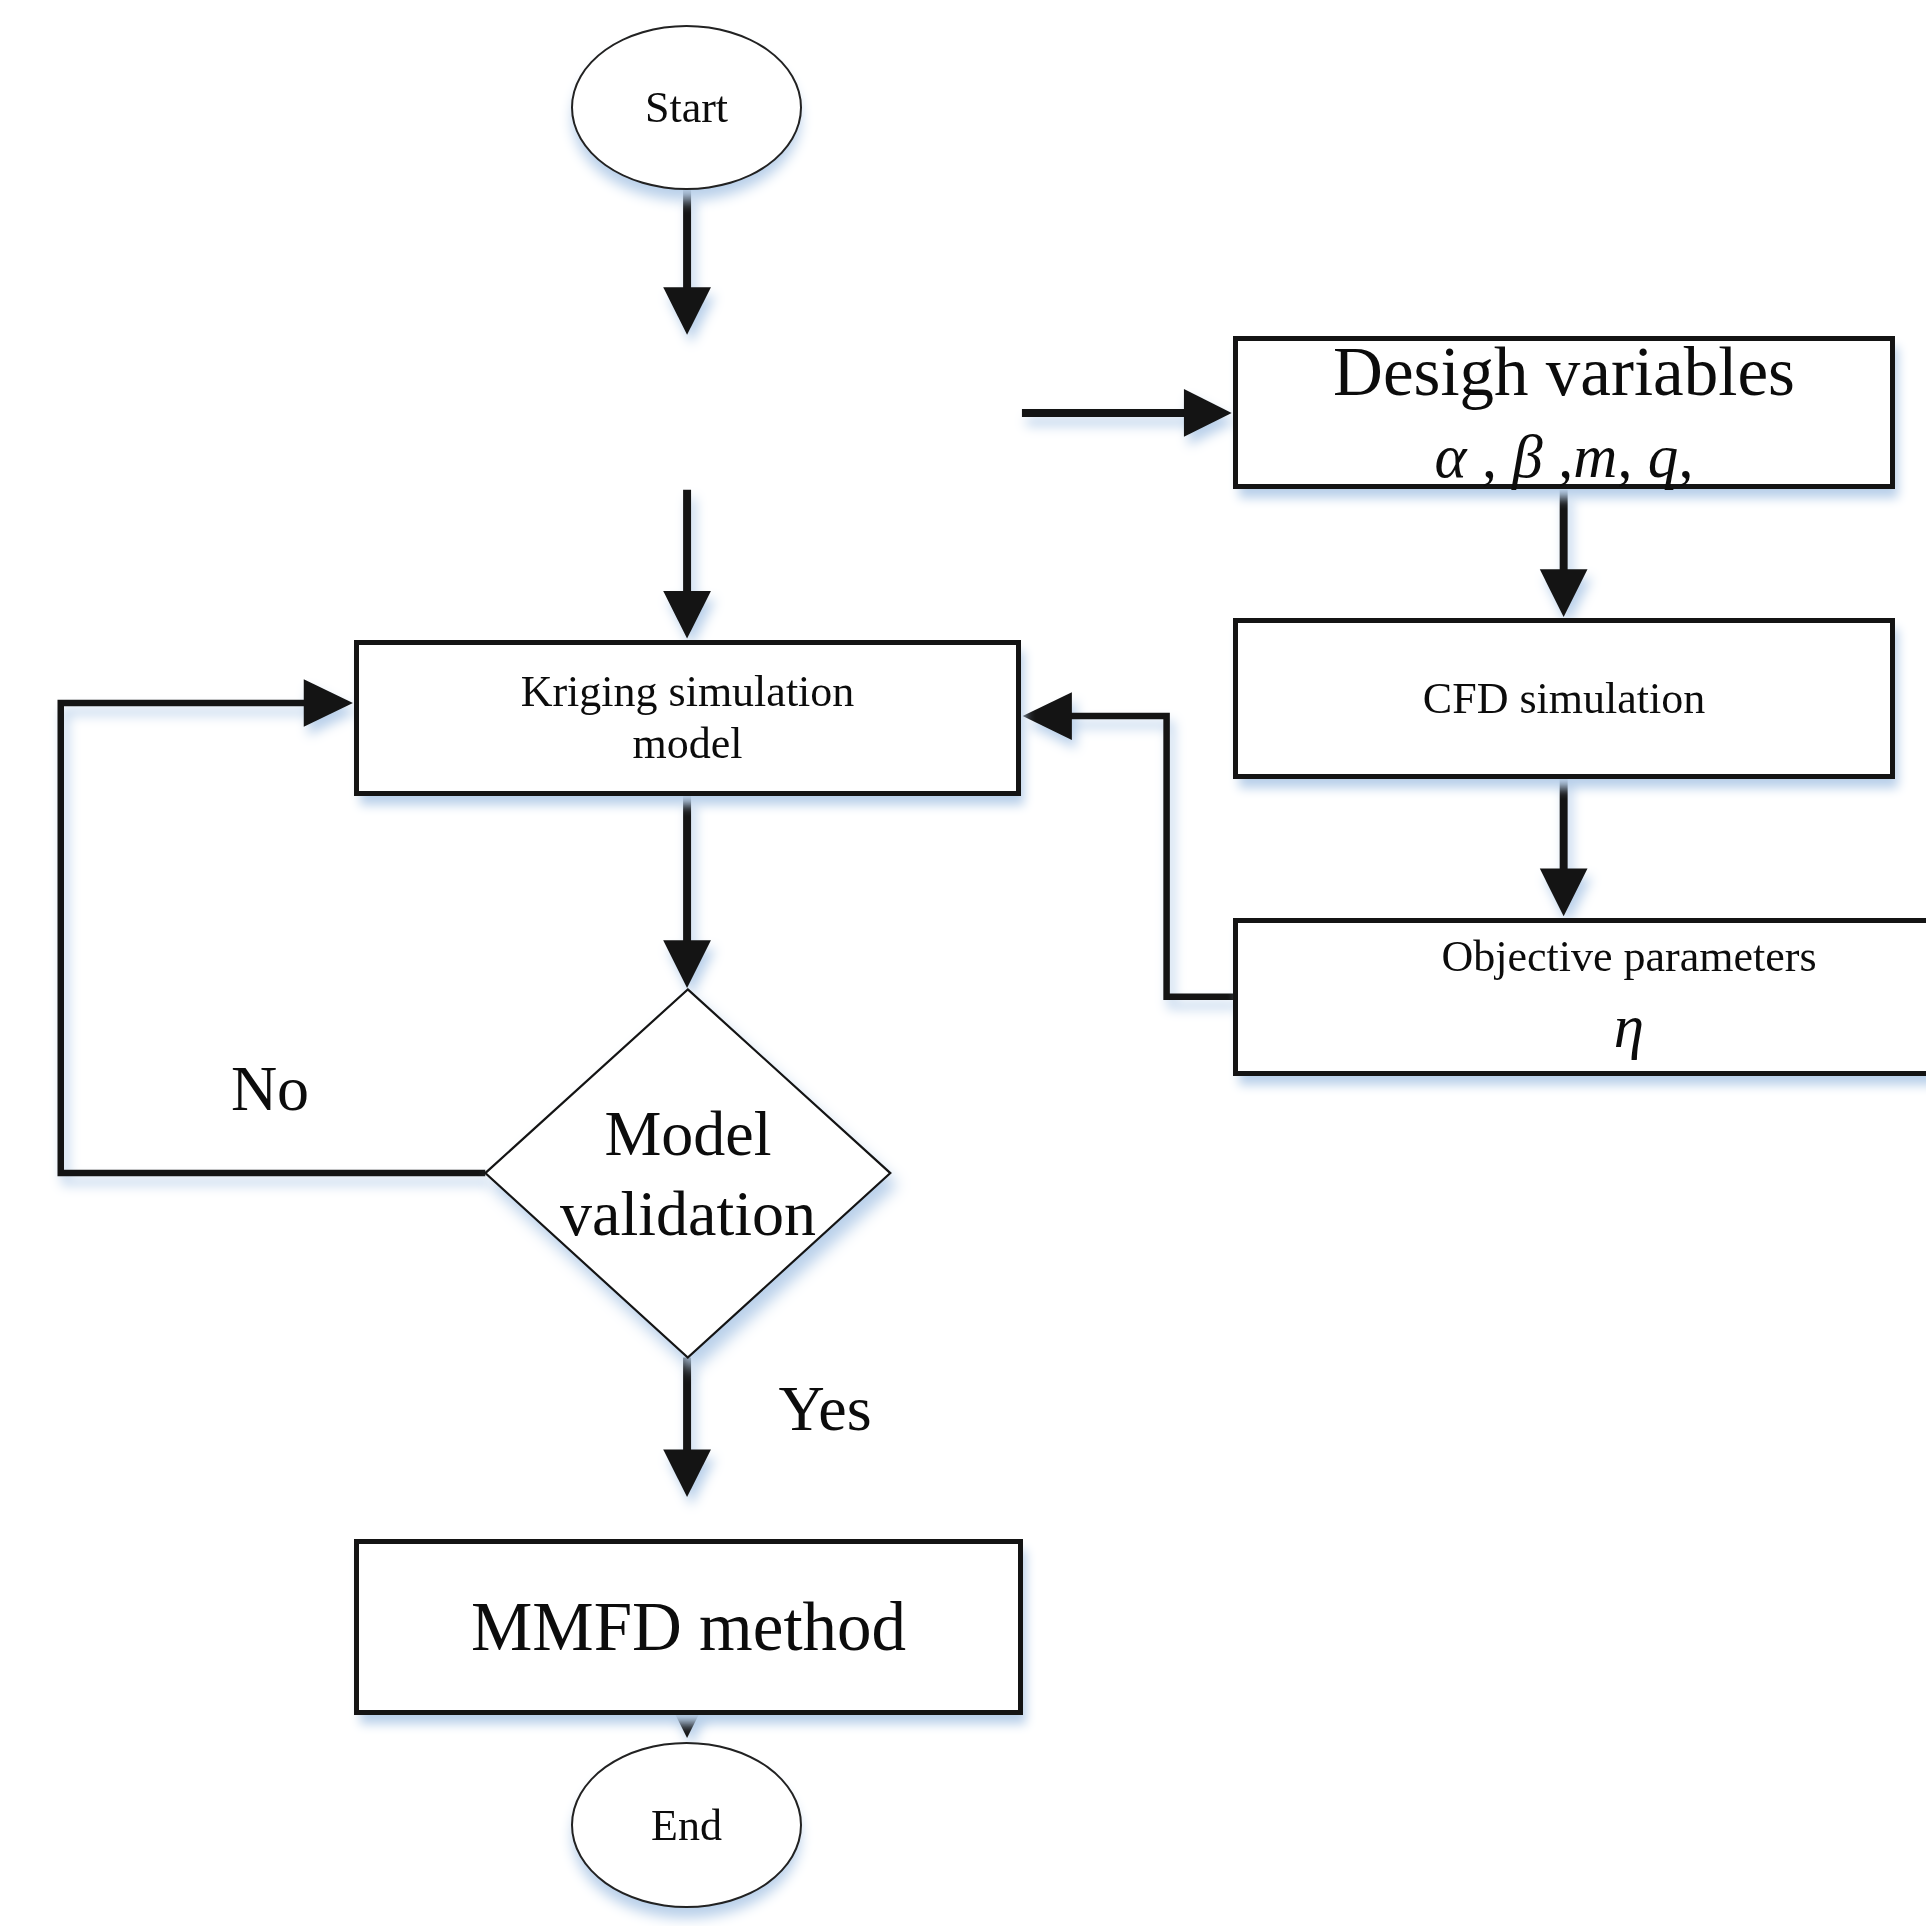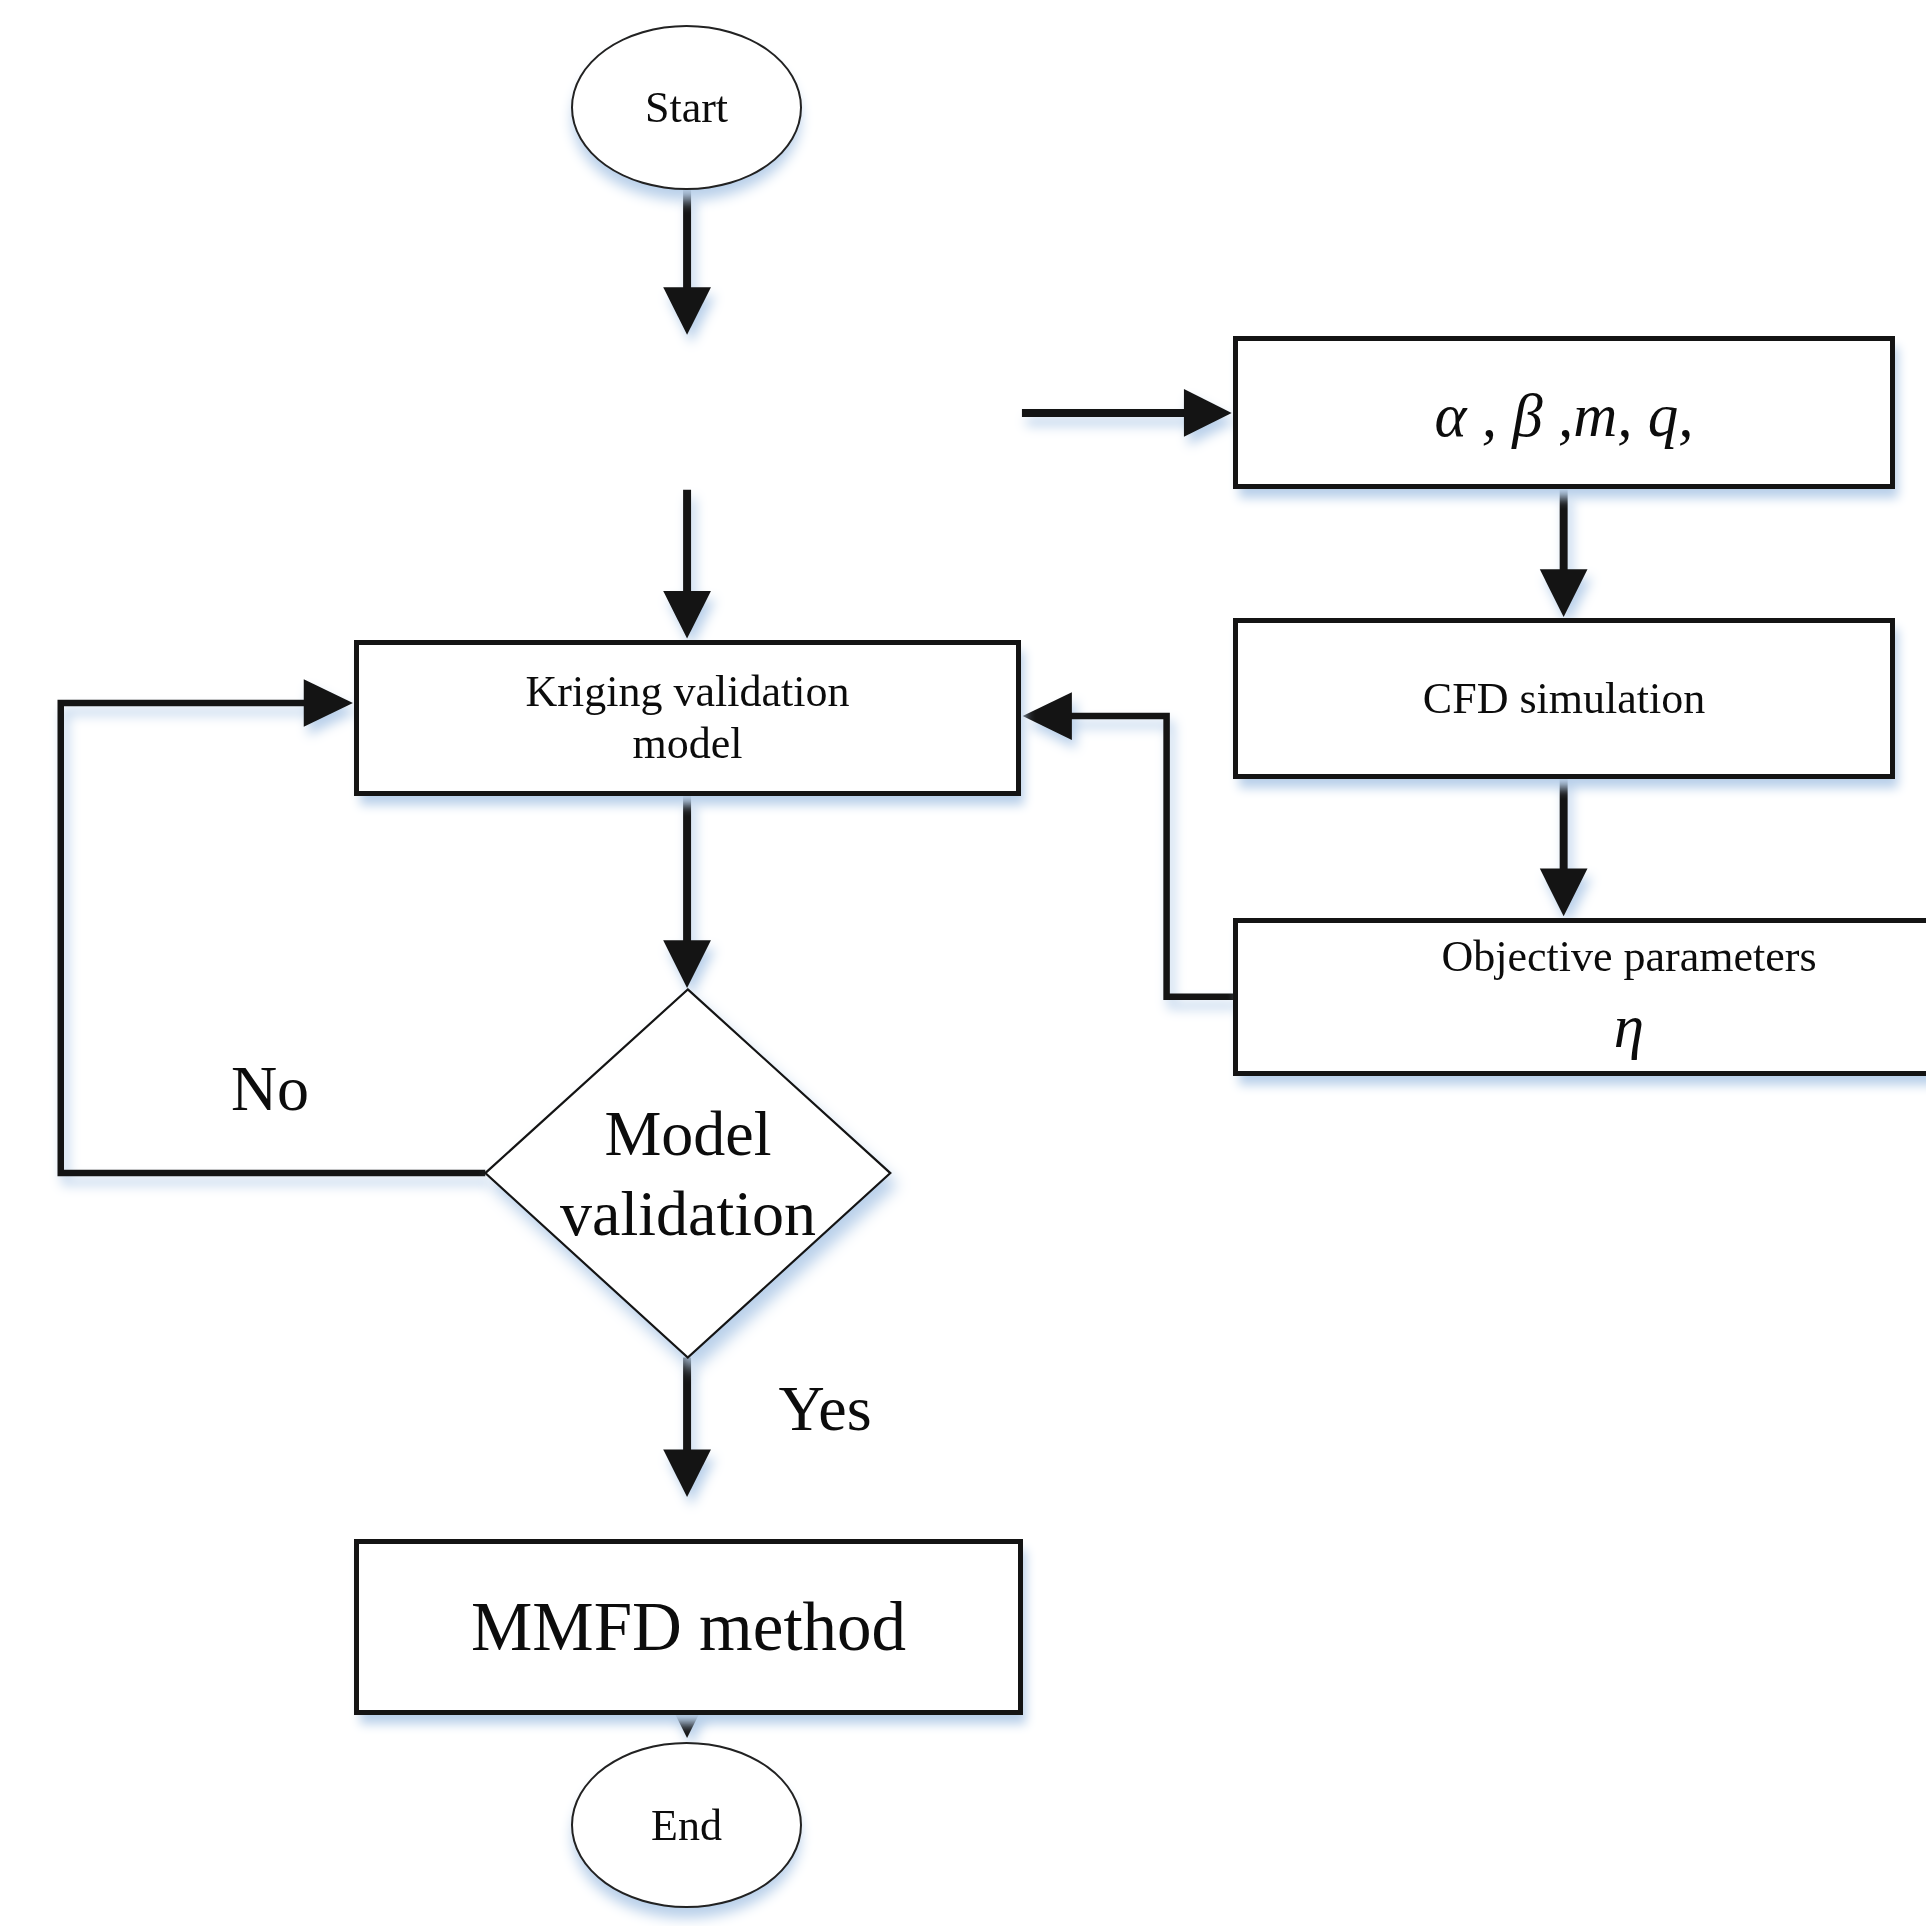--- a/index.html
+++ b/index.html
@@ -116,25 +116,26 @@
 
     <polygon class="diamond-shape" points="951,1368 1231,1622 951,1877 671,1622"></polygon>
   </svg>
 
   <div class="node terminator" style="left:571px;top:24.6px;width:231px;height:165px;">
     <div class="label">Start</div>
   </div>
 
 
   <div class="node process two-line" style="left:1233px;top:336px;width:662px;height:153px;">
+    <div class="label big">Desigh variables</div>
     <div class="sub">α , β ,m, q,</div>
   </div>
 
   <div class="node process two-line" style="left:354px;top:640px;width:667px;height:156px;">
-    <div class="label">Kriging validation</div>
+    <div class="label">Kriging simulation</div>
     <div class="label">model</div>
   </div>
 
   <div class="node process" style="left:1233px;top:618px;width:662px;height:161px;">
     <div class="label">CFD simulation</div>
   </div>
 
   <div class="node process two-line" style="left:1233px;top:918px;width:792px;height:158px;">
     <div class="label">Objective parameters</div>
     <div class="sub">η</div>

